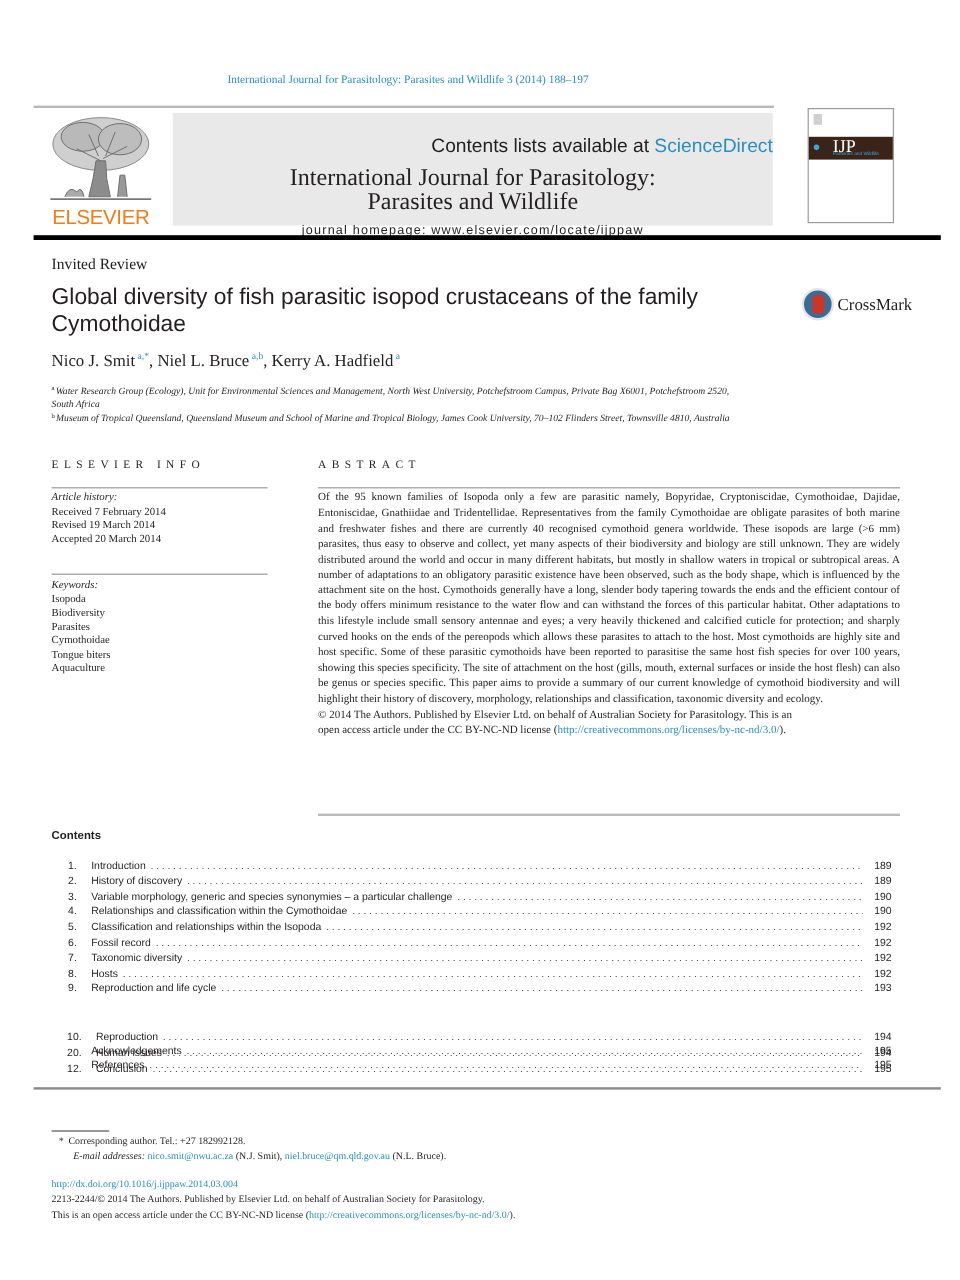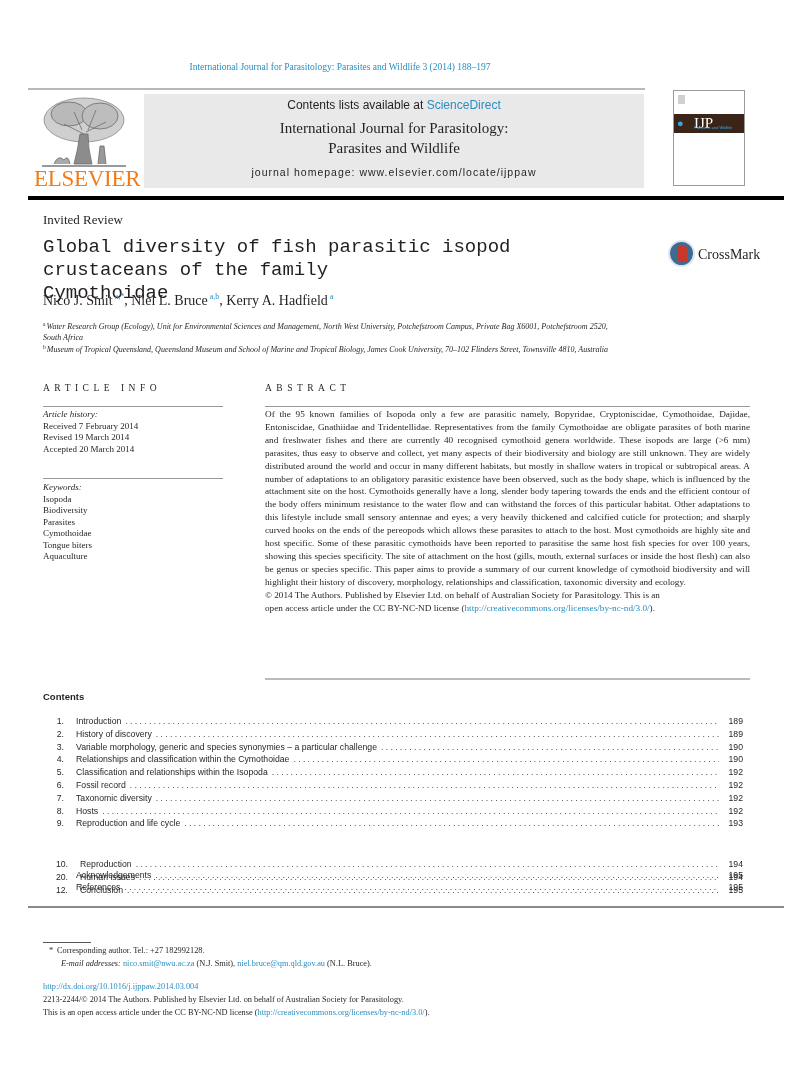--- a/index.html
+++ b/index.html
@@ -11,48 +11,48 @@
       position: absolute; top: 62px; left: 0; width: 680px; text-align: center;
       font-family: "Liberation Serif", serif; font-size: 9.5px; color: #2a8ec2;
     }
 
     
     .masthead { position: absolute; top: 88px; left: 28px; width: 756px; height: 112px; }
     .top-rule { position: absolute; top: 0; left: 0; width: 617px; height: 2px; background: #b8b8b8; }
     .elsevier-logo { position: absolute; top: 6px; left: 6px; width: 100px; height: 96px; }
     .elsevier-word {
       position: absolute; bottom: -2px; left: 0; width: 100px; text-align: center;
-      font-family: Liberation Serif, serif; font-size: 23px; color: #f07d1a; letter-spacing: -0.3px;
+      font-family: Liberation Sans, sans-serif; font-size: 17px; color: #f07d1a; letter-spacing: -0.3px;
     }
     .journal-box {
       position: absolute; top: 6px; left: 116px; width: 500px; height: 94px; background: #e9e9e9;
       text-align: center;
     }
-    .contents-avail { margin-top: 4px; font-size: 12px; color: #231f20; }
+    .contents-avail { margin-top: 20px; font-size: 16px; color: #231f20; text-align: right; }
     .journal-title {
-      font-family: "Liberation Serif", serif; font-size: 15px; line-height: 20px; margin-top: 6px; color: #231f20;
+      font-family: "Liberation Serif", serif; font-size: 20px; line-height: 20px; margin-top: 6px; color: #231f20;
     }
     .journal-homepage { margin-top: 8px; font-size: 10.5px; letter-spacing: 1px; color: #231f20; }
     .cover-box {
       position: absolute; top: 2px; left: 645px; width: 72px; height: 96px; border: 1px solid #9a9a9a; background: #fff;
     }
     .cover-band {
       position: absolute; top: 23px; left: 0; width: 70px; height: 19px; background: #3a2418;
     }
     .cover-paw { position: absolute; left: 3px; top: 3px; font-size: 11px; color: #3aa5e3; }
     .cover-ijp { position: absolute; left: 20px; top: 1px; font-family: "Liberation Serif", serif; font-size: 15px; color: #fff; }
     .cover-sub { position: absolute; left: 20px; top: 11px; font-size: 4px; color: #3aa5e3; }
     .cover-mini { position: absolute; top: 4px; left: 4px; width: 7px; height: 9px; background: #d0d0d0; }
     .thick-rule { position: absolute; top: 108px; left: 0; width: 756px; height: 4px; background: #000; }
 
     
     .article-type { position: absolute; top: 212px; left: 43px; font-family: "Liberation Serif", serif; font-size: 13px; color: #231f20; }
     .article-title {
       position: absolute; top: 236px; left: 43px; width: 600px;
-      font-family: Liberation Mono, monospace; font-size: 19px; line-height: 23px; color: #231f20;
+      font-family: Liberation Sans, sans-serif; font-size: 19px; line-height: 23px; color: #231f20;
     }
     .crossmark { position: absolute; top: 240px; left: 668px; width: 120px; height: 28px; }
     .crossmark-circle {
       position: absolute; left: 0; top: 0; width: 27px; height: 27px; border-radius: 50%;
       background: #3e6b94; border: 2px solid #dfe6ee;
     }
     .crossmark-inner {
       position: absolute; left: 7px; top: 4px; width: 10px; height: 15px; background: #c8372a;
       border-radius: 3px 3px 0 0;
     }
@@ -171,21 +171,21 @@
 </div>
 
 <div class="affil" style="top:319px;">
   <sup>a</sup><span>Water Research Group (Ecology), Unit for Environmental Sciences and Management, North West University, Potchefstroom Campus, Private Bag X6001, Potchefstroom 2520,</span><br>
   <span>South Africa</span>
 </div>
 <div class="affil" style="top:342px;">
   <sup>b</sup><span>Museum of Tropical Queensland, Queensland Museum and School of Marine and Tropical Biology, James Cook University, 70–102 Flinders Street, Townsville 4810, Australia</span>
 </div>
 
-<div class="section-head" style="top:383px; left:43px;">ARTICLE INFO</div>
+<div class="section-head" style="top:383px; left:43px;">ELSEVIER INFO</div>
 <div class="rule-gray" style="top:406px; left:43px; width:180px;"></div>
 <div class="info-block" style="top:409px;">
   <div class="ital">Article history:</div>
   <div>Received 7 February 2014</div>
   <div>Revised 19 March 2014</div>
   <div>Accepted 20 March 2014</div>
 </div>
 <div class="rule-gray" style="top:478px; left:43px; width:180px;"></div>
 <div class="info-block" style="top:482px;">
   <div class="ital">Keywords:</div>

